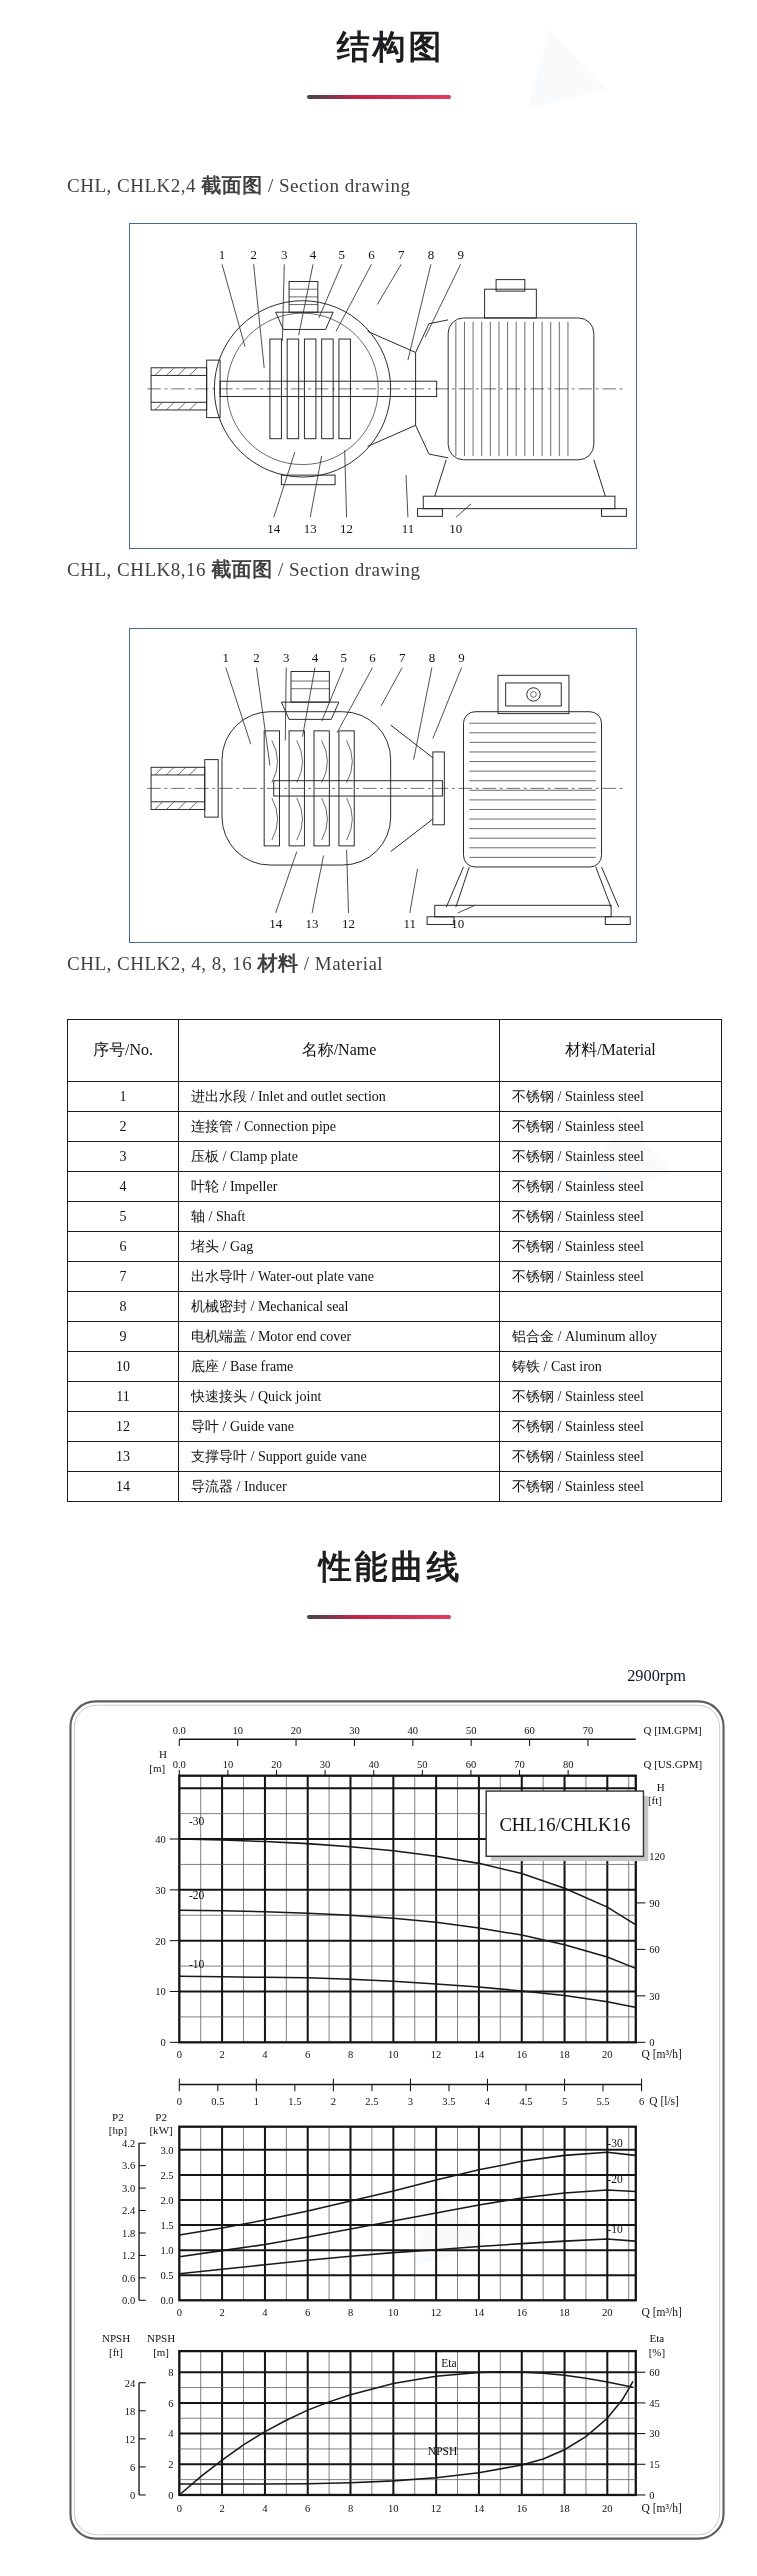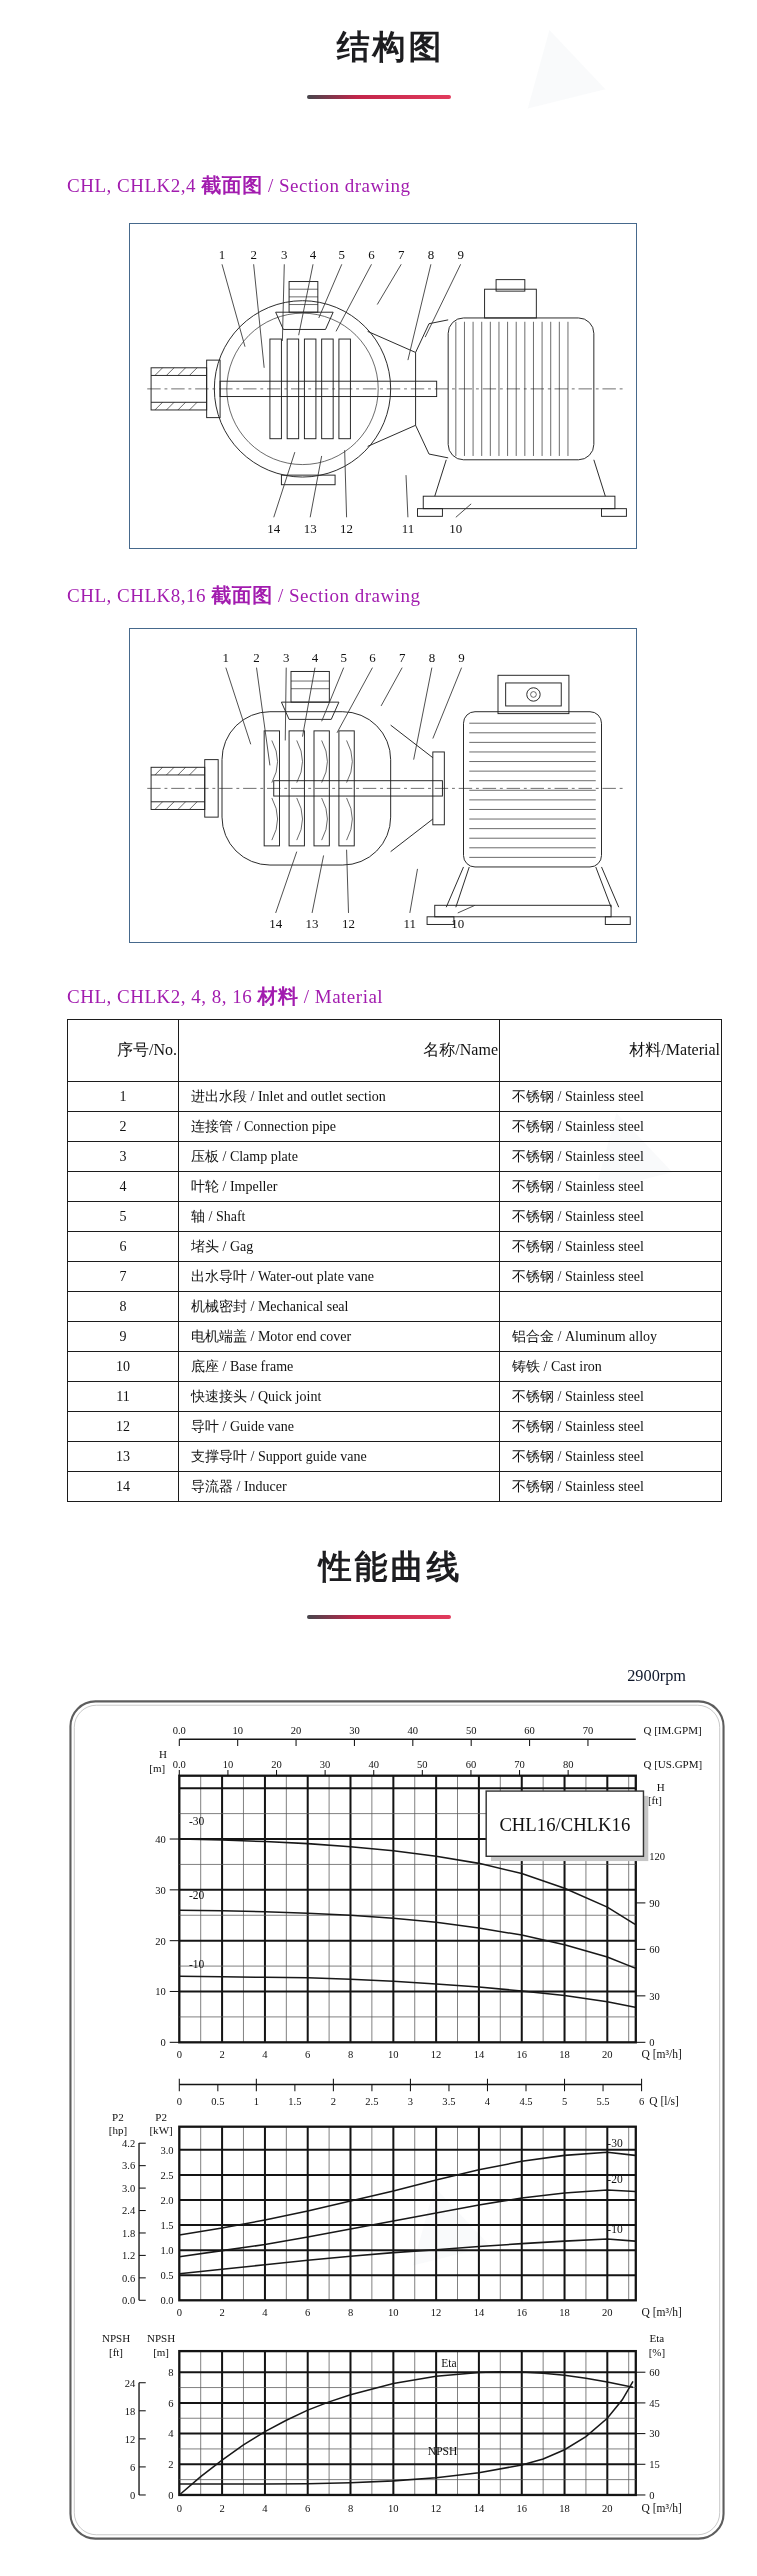--- a/index.html
+++ b/index.html
@@ -3,28 +3,28 @@
 <meta charset="utf-8">
 <style>
   html,body{margin:0;padding:0;background:#ffffff;}
   .page{position:relative;width:757px;height:2576px;background:#fff;overflow:hidden;
         font-family:"Liberation Serif",serif;color:#111;}
   .big-title{position:absolute;left:12px;width:100%;text-align:center;
         font-family:"Liberation Sans",sans-serif;font-weight:bold;font-size:33px;
         letter-spacing:2.9px;color:#1d1d20;}
   .rule{position:absolute;left:50%;transform:translateX(-50%);width:144px;height:3.8px;
         border-radius:1.9px;background:linear-gradient(90deg,#46464c 0%,#c2254a 35%,#e23b5d 100%);}
-  .sec-h{position:absolute;left:67px;font-size:19px;color:#a21caf;letter-spacing:0.5px;}
+  .sec-h{position:absolute;left:67px;font-size:19px;color:#404040;letter-spacing:0.5px;}
   .sec-h .cjk{font-weight:bold;font-size:20px;}
   .dbox{position:absolute;left:129px;border:1.9px solid #46698c;background:#fff;}
   .dbox svg{display:block;}
   .mat{position:absolute;left:67px;top:1019px;width:655px;border-collapse:collapse;
        font-size:14px;border:1.9px solid #1c1c1c;table-layout:fixed;}
   .mat th,.mat td{border:1px solid #1c1c1c;font-weight:normal;}
-  .mat th{height:59px;font-size:16px;text-align:right;}
+  .mat th{height:59px;font-size:16px;text-align:center;}
   .mat td{height:27px;}
   .mat td.no{text-align:center;}
   .mat td.name,.mat td.mtl{text-align:left;padding-left:12px;}
   .rpm{position:absolute;right:71px;top:1666px;font-size:16.3px;color:#0f172a;}
   
   .gl{stroke:#141414;stroke-width:2.1;}
   .gt{stroke:#5a5a5a;stroke-width:0.8;}
   .fr{fill:none;stroke:#141414;stroke-width:2.4;}
   .ax{stroke:#141414;stroke-width:1.4;}
   .tk{stroke:#141414;stroke-width:1.1;}
@@ -118,21 +118,21 @@
           <line x1="226" y1="306" x2="224" y2="236" class="ld"></line>
           <text x="226" y="322" class="dn" text-anchor="middle">12</text>
           <line x1="290" y1="306" x2="288" y2="262" class="ld"></line>
           <text x="290" y="322" class="dn" text-anchor="middle">11</text>
           <line x1="340" y1="306" x2="356" y2="292" class="ld"></line>
           <text x="340" y="322" class="dn" text-anchor="middle">10</text>
         </g>
     </svg>
   </div>
 
-  <div class="sec-h" style="top:582px;">
+  <div class="sec-h" style="top:556px;">
     <span>CHL, CHLK8,16 </span><span class="cjk">截面图</span><span> / Section drawing</span>
   </div>
 
   <div class="dbox" style="top:628px;width:506px;height:313px;">
     <svg id="d2" width="506" height="313" viewBox="0 0 528 326">
       <g class="dw">
         <line class="cline" x1="18" y1="166" x2="514" y2="166"></line>
         <rect x="22" y="144" width="56" height="44"></rect>
         <line x1="22" y1="152" x2="78" y2="152"></line>
           <line x1="22" y1="180" x2="78" y2="180"></line>
@@ -187,21 +187,21 @@
           <line x1="228" y1="296" x2="226" y2="230" class="ld"></line>
           <text x="228" y="312" class="dn" text-anchor="middle">12</text>
           <line x1="292" y1="296" x2="300" y2="250" class="ld"></line>
           <text x="292" y="312" class="dn" text-anchor="middle">11</text>
           <line x1="342" y1="296" x2="360" y2="288" class="ld"></line>
           <text x="342" y="312" class="dn" text-anchor="middle">10</text>
         </g>
     </svg>
   </div>
 
-  <div class="sec-h" style="top:983px;">
+  <div class="sec-h" style="top:950px;">
     <span>CHL, CHLK2, 4, 8, 16 </span><span class="cjk">材料</span><span> / Material</span>
   </div>
 
   <table class="mat">
     <colgroup>
         <col style="width:111px">
         <col style="width:321px">
         <col style="width:222px">
       </colgroup>
     <thead>

